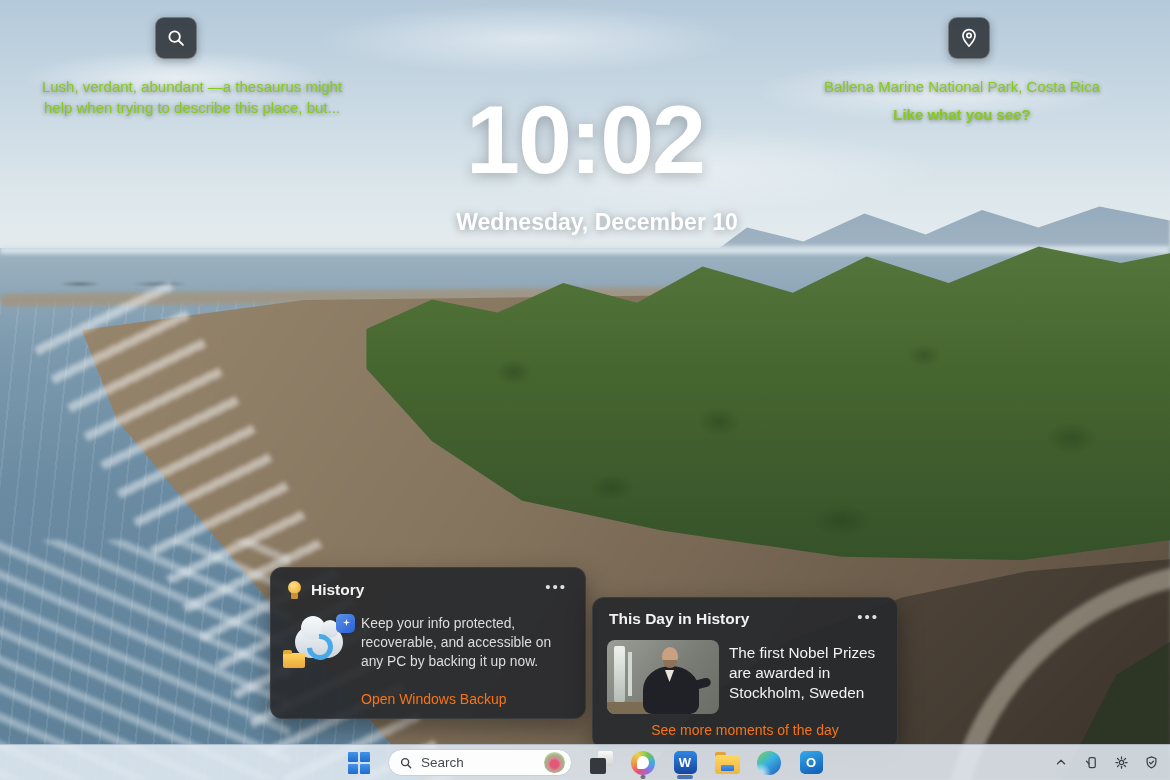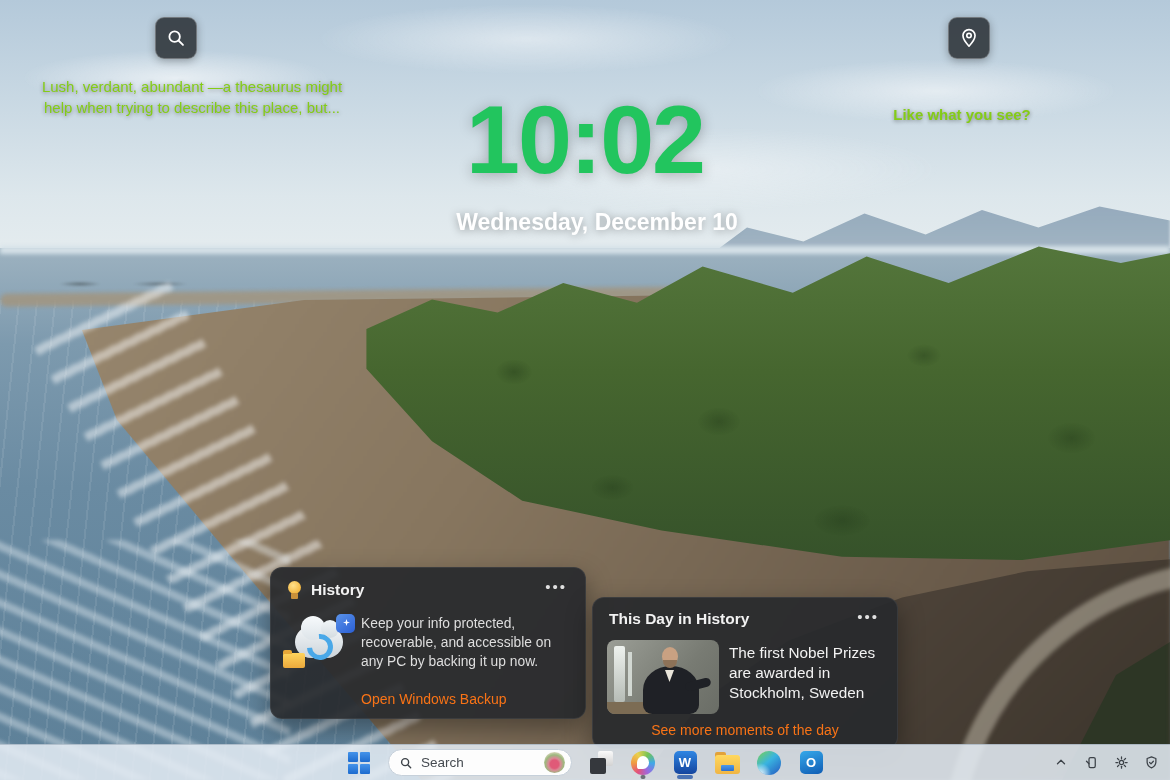--- a/index.html
+++ b/index.html
@@ -69,21 +69,21 @@
   .fact-badge { left:155px; top:17px; }
   .loc-badge { left:948px; top:17px; }
   .spot-text { position:absolute; color:#84cc16; text-align:center;
     text-shadow:0 1px 4px rgba(0,0,0,.45); }
   .fact-text { left:30px; top:76px; width:324px; font-size:15px; line-height:21px; }
   .loc-name { left:762px; top:78px; width:400px; font-size:15px; }
   .loc-prompt { left:762px; top:106px; width:400px; font-size:15px; font-weight:700; cursor:pointer; }
 
   
   .clock-time { position:absolute; left:0; top:84px; width:100%; text-align:center;
-    font-size:97px; font-weight:700; letter-spacing:-2px; color:#22c55e;
+    font-size:97px; font-weight:700; letter-spacing:-2px; color:#ffffff;
     text-shadow:0 2px 14px rgba(0,0,0,.28); }
   .clock-date { position:absolute; left:12px; top:209px; width:100%; text-align:center;
     font-size:23px; font-weight:700; color:#fff; text-shadow:0 1px 8px rgba(0,0,0,.35); }
 
   
   .card { position:absolute; height:152px; border-radius:12px;
     background:rgba(39,41,45,.92); border:1px solid rgba(255,255,255,.07);
     box-shadow:0 10px 26px rgba(0,0,0,.38); color:#fff; }
   .card-discover { left:270px; top:567px; width:316px; }
   .card-history { left:592px; top:597px; width:306px; }
@@ -241,20 +241,21 @@
   <div class="spot-text fact-text">Lush, verdant, abundant —a thesaurus might help when trying to describe this place, but...</div>
 
   <div class="badge loc-badge">
     <span>
       <svg class="glyph" width="22" height="22" viewBox="0 0 24 24" fill="none" stroke="#fff" stroke-width="1.8" stroke-linejoin="round">
         <path d="M12 2.8c-3.7 0-6.6 2.9-6.6 6.6 0 4.5 6.6 11.6 6.6 11.6s6.6-7.1 6.6-11.6C18.6 5.7 15.7 2.8 12 2.8z"></path>
         <circle cx="12" cy="9.3" r="2.4"></circle>
       </svg>
     </span>
   </div>
+  <div class="spot-text loc-name">Ballena Marine National Park, Costa Rica</div>
   <div class="spot-text loc-prompt">Like what you see?</div>
 
   <div class="clock-time">10:02</div>
   <div class="clock-date">Wednesday, December 10</div>
 
   <div class="card card-discover">
     <div class="card-header">
       <span class="bulb">
         <span class="glass"></span>
           <span class="base"></span>

